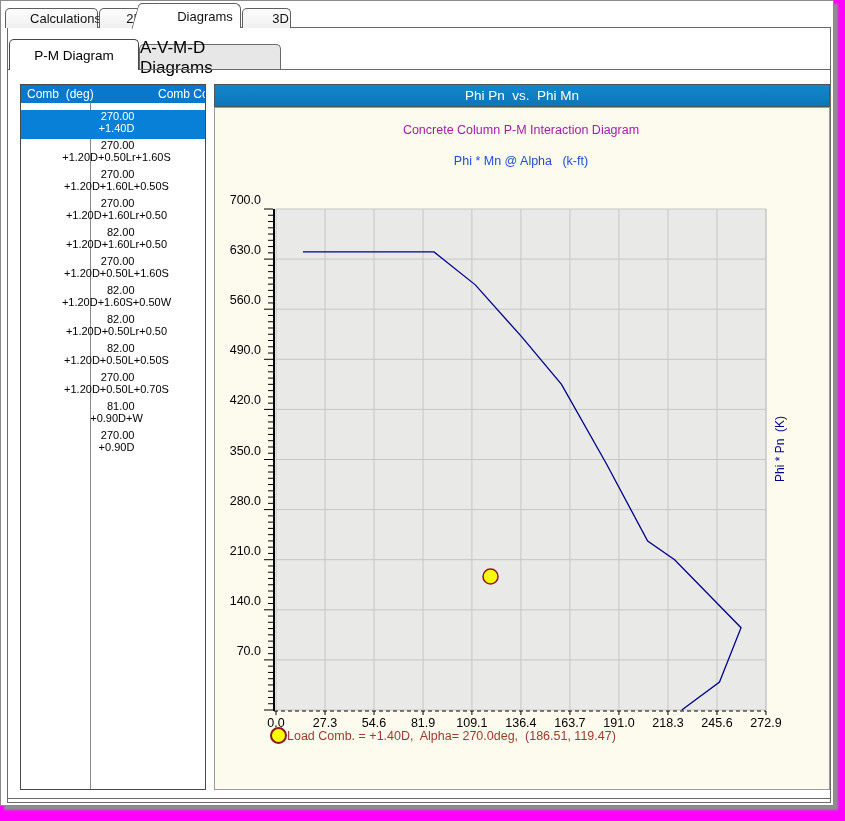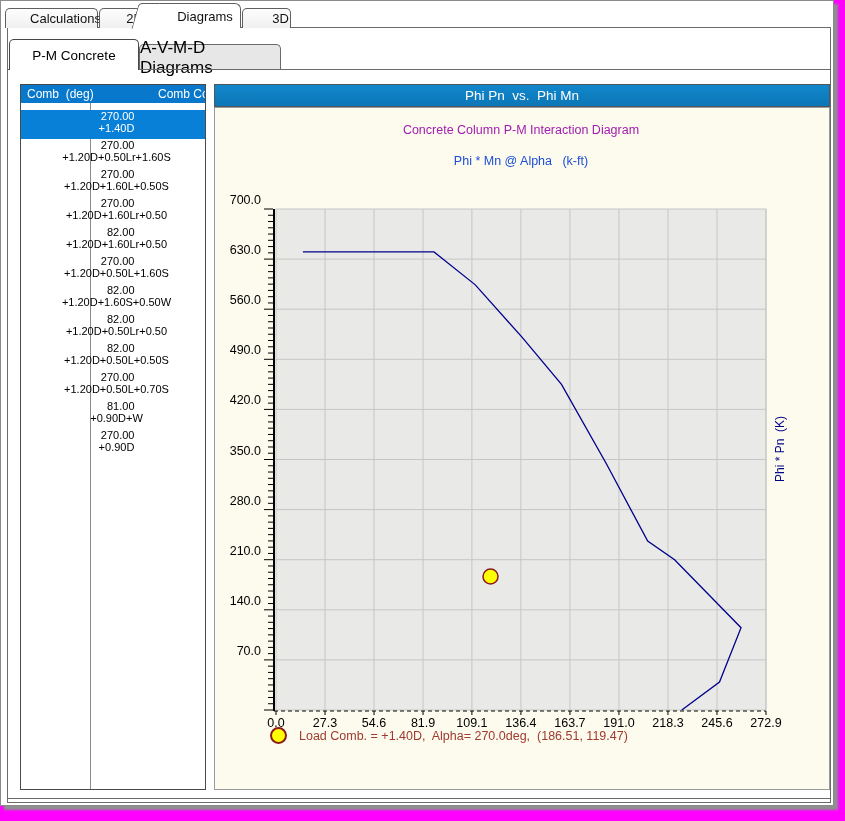--- a/index.html
+++ b/index.html
@@ -55,21 +55,21 @@
   #chart-title,#chart-xlabel{position:absolute;left:61px;width:490px;text-align:center;
                 font-size:12.5px;white-space:pre;}
   #chart-title{top:15px;}
   #chart-xlabel{top:46px;}
   #chart-ylabel{position:absolute;left:565px;top:341px;transform:translate(-50%,-50%) rotate(-90deg);
                 white-space:pre;font-size:12px;}
   #plot-svg{position:absolute;left:0;top:0;}
   .tick{font-family:"Liberation Sans",sans-serif;font-size:12.5px;fill:#000;}
   #legend{position:absolute;left:55px;top:619px;display:flex;align-items:center;}
   #legend .dot{width:13px;height:13px;border-radius:50%;flex:none;}
-  #legend .txt{margin-left:12px;font-size:12.5px;white-space:pre;}
+  #legend .txt{font-size:12.5px;white-space:pre;}
 </style>
 </head>
 <body style="background: rgb(255, 0, 255);">
 
 <div id="window">
 
   <div class="main-tab t0">
     <span class="lbl">Calculations</span>
   </div>
   <div class="main-tab t1">
@@ -78,21 +78,21 @@
   <div class="main-tab active">
     <span class="lbl">Diagrams</span>
   </div>
   <div class="main-tab t3">
     <span class="lbl">3D</span>
   </div>
 
   <div id="main-page">
 
     <div class="sub-tab" id="subtab-pm">
-      <span>P-M Concrete</span>
+      <span>P-M Diagram</span>
     </div>
     <div class="sub-tab" id="subtab-avmd">
       <span>A-V-M-D Diagrams</span>
     </div>
     <div id="subpage-top"></div>
     <div id="subpage-bottom"></div>
 
     <div id="table-panel">
       <div id="thead" style="background: rgb(8, 120, 204);">
         <span class="h1">Comb  (deg)</span>

